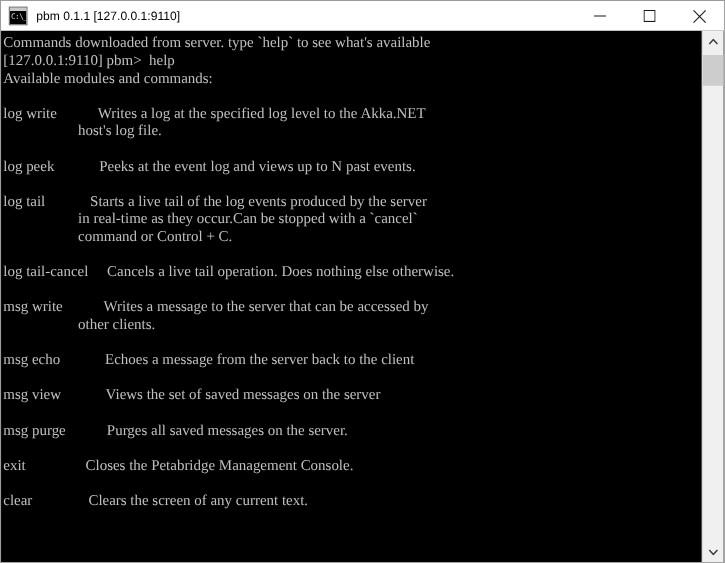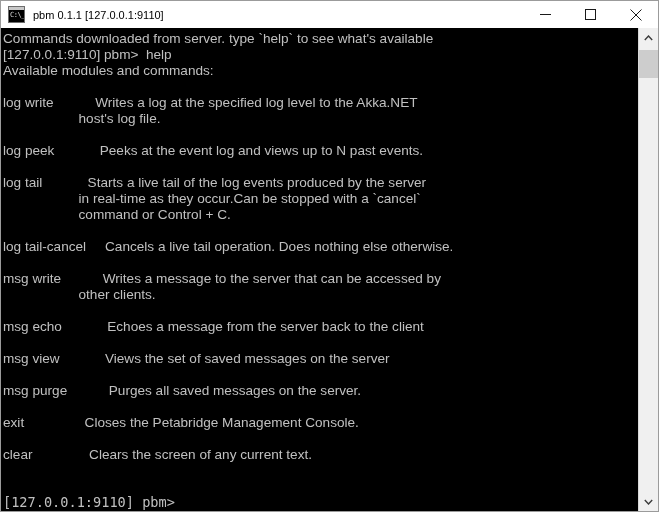--- a/index.html
+++ b/index.html
@@ -103,21 +103,21 @@
     position: relative;
     display: flex;
     background: #000000;
     overflow: hidden;
   }
   .console-text {
     flex: 1 1 auto;
     position: relative;
     background: #000000;
     color: #c0c0c0;
-    font-family: Liberation Sans, sans-serif;
+    font-family: Liberation Serif, serif;
     font-size: 13.6px;
     line-height: 16px;
     white-space: pre;
     padding: 3px 0 0 2px;
     overflow: hidden;
     letter-spacing: 0px;
     box-sizing: border-box;
   }
   .console-line { height: 16px; }
 
@@ -213,14 +213,13 @@
         <div class="sb-thumb"></div>
       </div>
       <div class="sb-arrow">
         <svg width="9" height="6" viewBox="0 0 9 6" aria-hidden="true">
           <polyline points="0.8,1 4.5,5 8.2,1" fill="none" stroke="#3c3c3c" stroke-width="1.4"></polyline>
         </svg>
       </div>
     </div>
   </div>
 
-  <div class="bottom-prompt">[127.0.0.1:9110] pbm&gt;</div>
 </div>
 
 </body></html>

